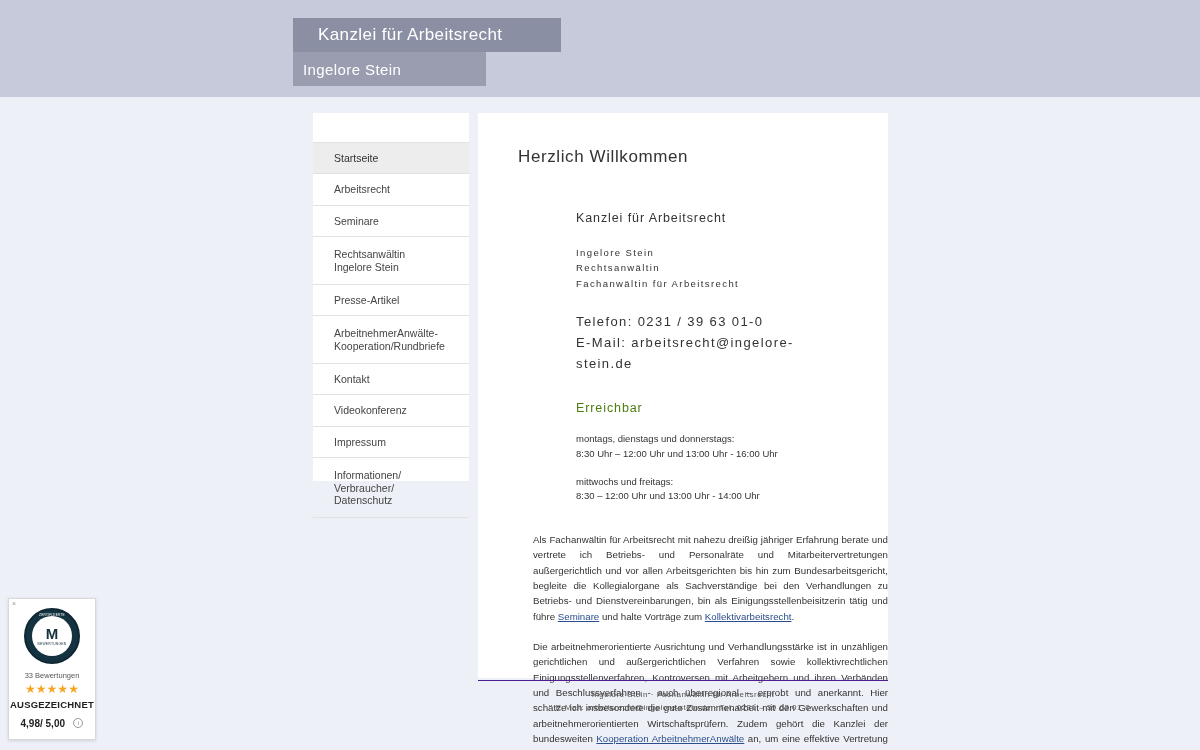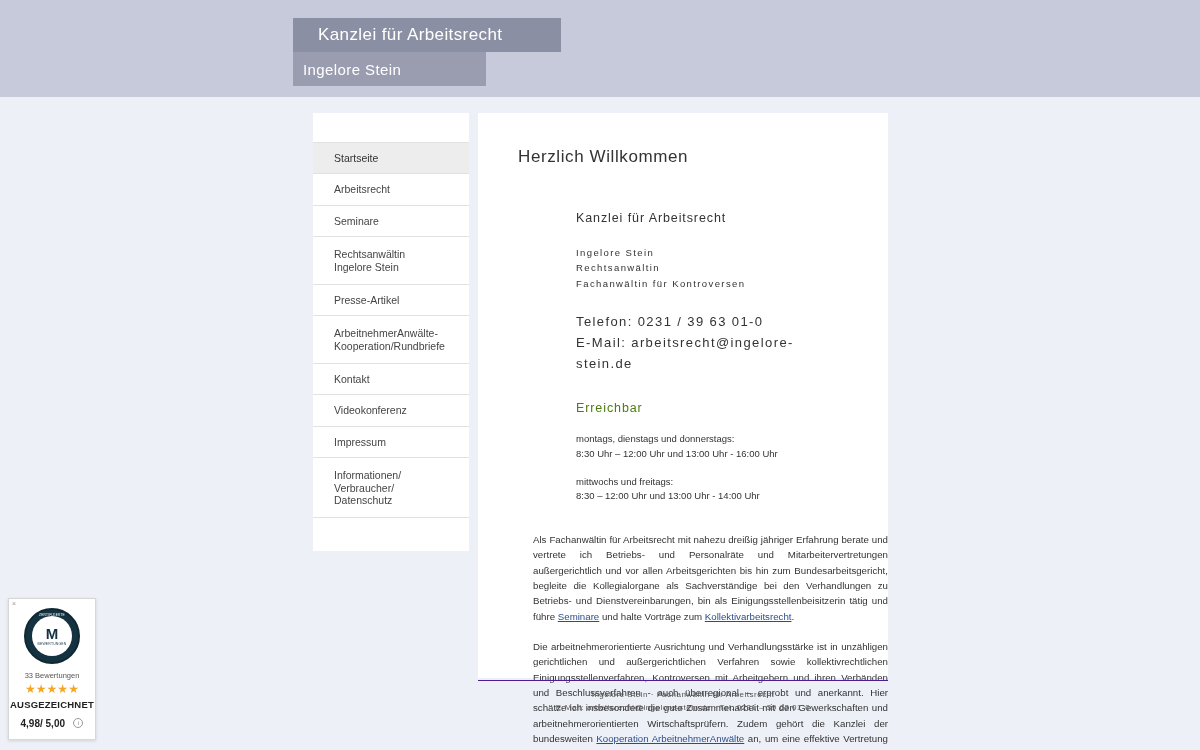--- a/index.html
+++ b/index.html
@@ -66,21 +66,21 @@
     height: 653px;
     background: #eef0f7;
   }
 
   
   .sidebar {
     position: absolute;
     left: 313px;
     top: 113px;
     width: 156px;
-    height: 438px;
+    height: 368px;
     background: #ffffff;
   }
   .sidebar-top {
     height: 29px;
     background: #ffffff;
   }
   .nav-list {
     list-style: none;
     margin: 0;
     padding: 0;
@@ -346,21 +346,21 @@
 
 <main class="content">
   <div class="content-inner">
     <h1 class="welcome">Herzlich Willkommen</h1>
 
     <div class="firm-block">
       <div class="firm-name">Kanzlei für Arbeitsrecht</div>
       <div class="firm-lines">
         <div>Ingelore Stein</div>
         <div>Rechtsanwältin</div>
-        <div>Fachanwältin für Kontroversen</div>
+        <div>Fachanwältin für Arbeitsrecht</div>
       </div>
       <div class="firm-contact">
         <div>Telefon: 0231 / 39 63 01-0</div>
         <div>E-Mail: arbeitsrecht@ingelore-stein.de</div>
       </div>
 
       <div class="erreichbar-title">Erreichbar</div>
 
       <div class="hours-block">
         <span class="hrow">montags, dienstags und donnerstags:</span>

